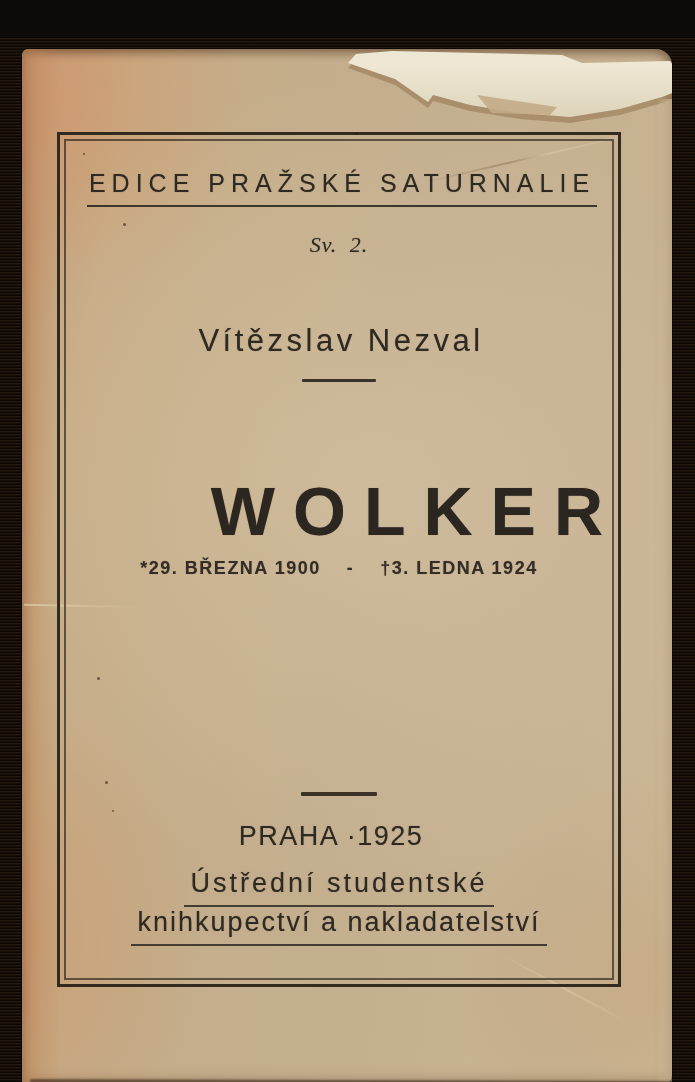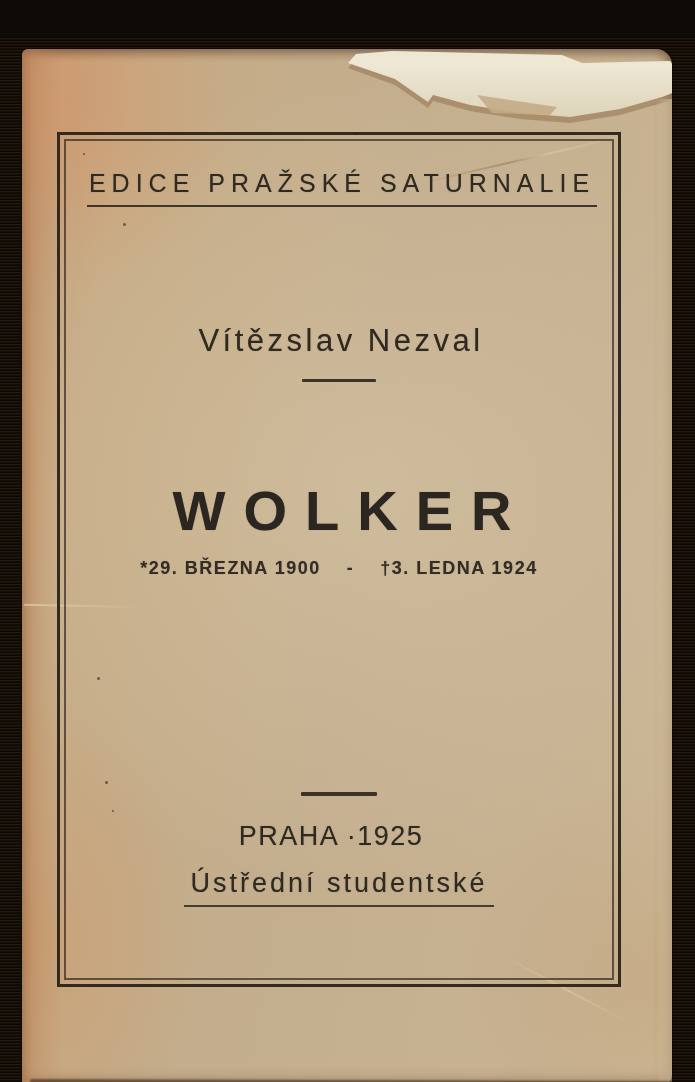--- a/index.html
+++ b/index.html
@@ -99,22 +99,22 @@
     position:absolute; left:0; right:0; top:191px;
     font-size:31px; letter-spacing:3.5px; padding-left:4px;
   }
   .rule {
     position:absolute; left:50%; transform:translateX(-50%);
     background:rgba(43,37,29,0.9); border-radius:1px;
   }
   .author-rule { top:247px; width:74px; height:3px; }
   .book-title {
     position:absolute; left:0; right:0; top:337px;
-    font-size:56px; line-height:84px; font-weight:bold;
-    letter-spacing:18px; padding-left:24px; color:#2b2620;
+    font-size:68px; line-height:84px; font-weight:bold;
+    letter-spacing:18px; padding-left:24px; color:#2b2620;text-align:right;
   }
   .life-dates {
     position:absolute; left:0; right:0; top:426px;
     font-size:18px; font-weight:bold; letter-spacing:1.5px; color:#332d25;
   }
   .life-dates .birth { margin-right:26px; }
   .life-dates .death { margin-left:26px; }
   .imprint-rule { top:660px; width:76px; height:3.5px; }
   .place-year {
     position:absolute; left:0; right:16px; top:689px;
@@ -186,38 +186,42 @@
     <div class="frame-outer" data-name="cover-frame-outer">
       <div class="frame-inner" data-name="cover-frame-inner"></div>
     </div>
 
     <div class="frame-content" data-name="cover-text-area">
 
       <div class="series-title" data-name="series-title">
         <span data-name="series-title-text">EDICE PRAŽSKÉ SATURNALIE</span>
       </div>
 
+      <div class="volume-label" data-name="volume-label">Sv. 2.</div>
 
       <div class="author-name" data-name="author-name">Vítězslav Nezval</div>
 
       <div class="rule author-rule" data-name="author-rule"></div>
 
       <div class="book-title" data-name="book-title">WOLKER</div>
 
       <div class="life-dates" data-name="life-dates">
         <span class="birth" data-name="birth-date">*29. BŘEZNA 1900</span><span class="sep" data-name="date-separator">-</span><span class="death" data-name="death-date">†3. LEDNA 1924</span>
       </div>
 
       <div class="rule imprint-rule" data-name="imprint-rule"></div>
 
       <div class="place-year" data-name="place-year">PRAHA ·1925</div>
 
       <div class="publisher-line1" data-name="publisher-line-1">
         <span data-name="publisher-line-1-text">Ústřední studentské</span>
       </div>
 
+      <div class="publisher-line2" data-name="publisher-line-2">
+        <span data-name="publisher-line-2-text">knihkupectví a nakladatelství</span>
+      </div>
 
     </div>
   </div>
 
   <div class="page-edges" data-name="page-edges"></div>
 
 </div>
 
 </body></html>

